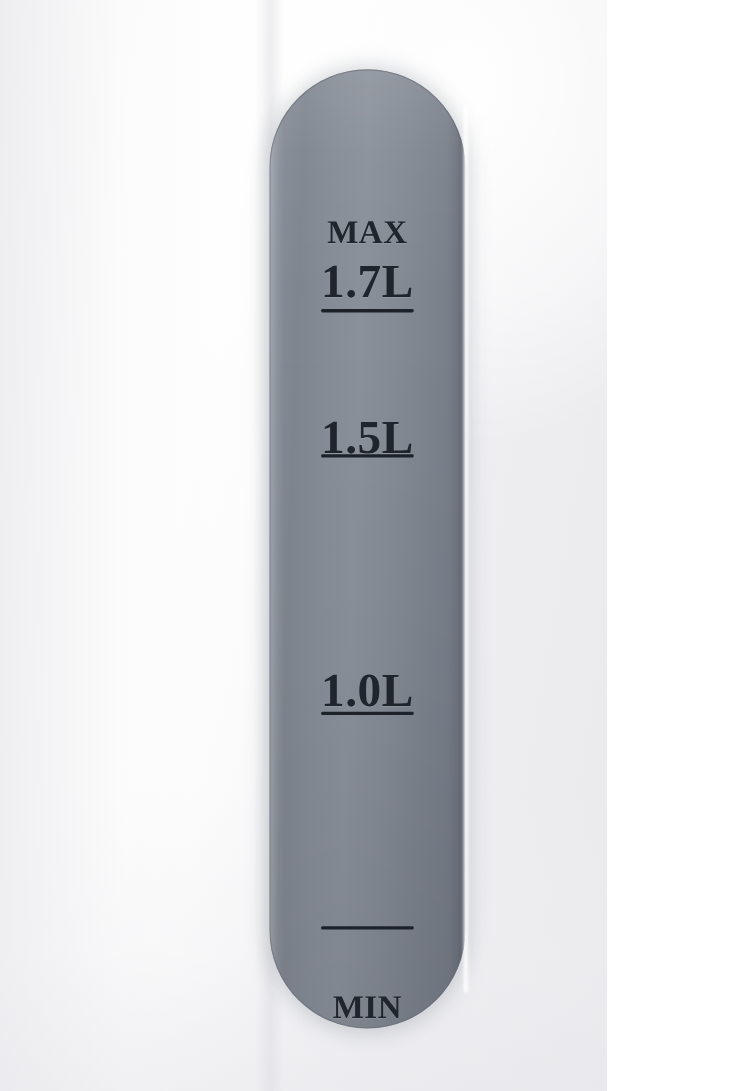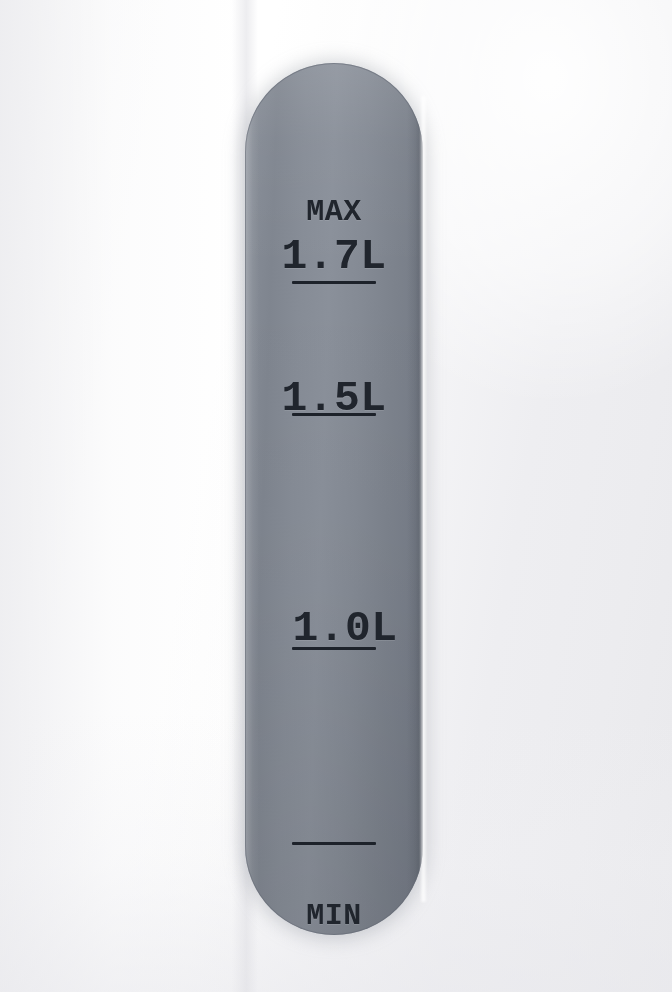--- a/index.html
+++ b/index.html
@@ -3,24 +3,24 @@
 <meta charset="utf-8">
 <style>
   html, body {
     margin: 0;
     padding: 0;
     background: #ffffff;
   }
 
   #scene {
     position: relative;
-    width: 672px;
+    width: 552px;
     height: 992px;
     overflow: hidden;
-    font-family: Liberation Mono, monospace;
+    font-family: Liberation Serif, serif;
     background: #ffffff;
   }
 
   
   .bg-base {
     position: absolute;
     inset: 0;
     background: linear-gradient(
       100deg,
       #f7f7f8 0%,
@@ -200,21 +200,21 @@
   
   .m-max-word  { top: 197px; }
   .m-max-value { top: 235px; }
   .m-max-rule  { top: 281px; }
 
   
   .m-15-value { top: 377px; }
   .m-15-rule  { top: 413px; }
 
   
-  .m-10-value { top: 607px; padding-left: 11px; }
+  .m-10-value { top: 607px; }
   .m-10-rule  { top: 647px; }
 
   
   .m-05-value { top: 804px; }
   .m-05-rule  { top: 842px; }
   .m-min-word { top: 901px; }
 </style>
 </head>
 <body>
 

